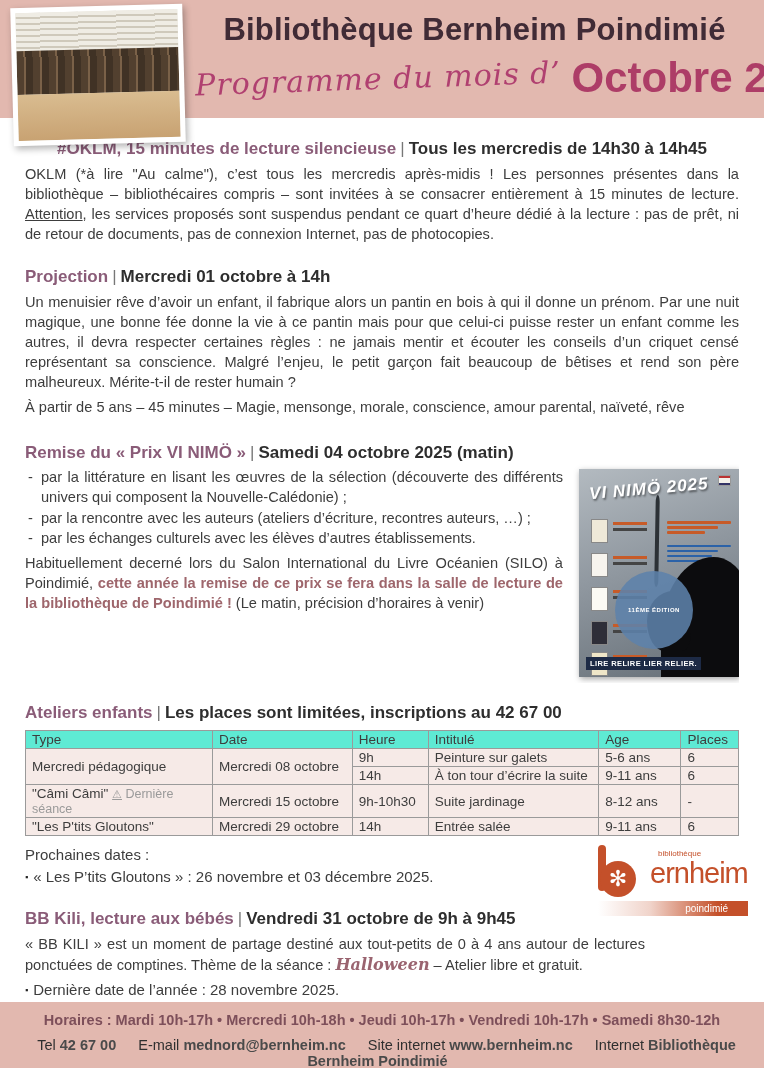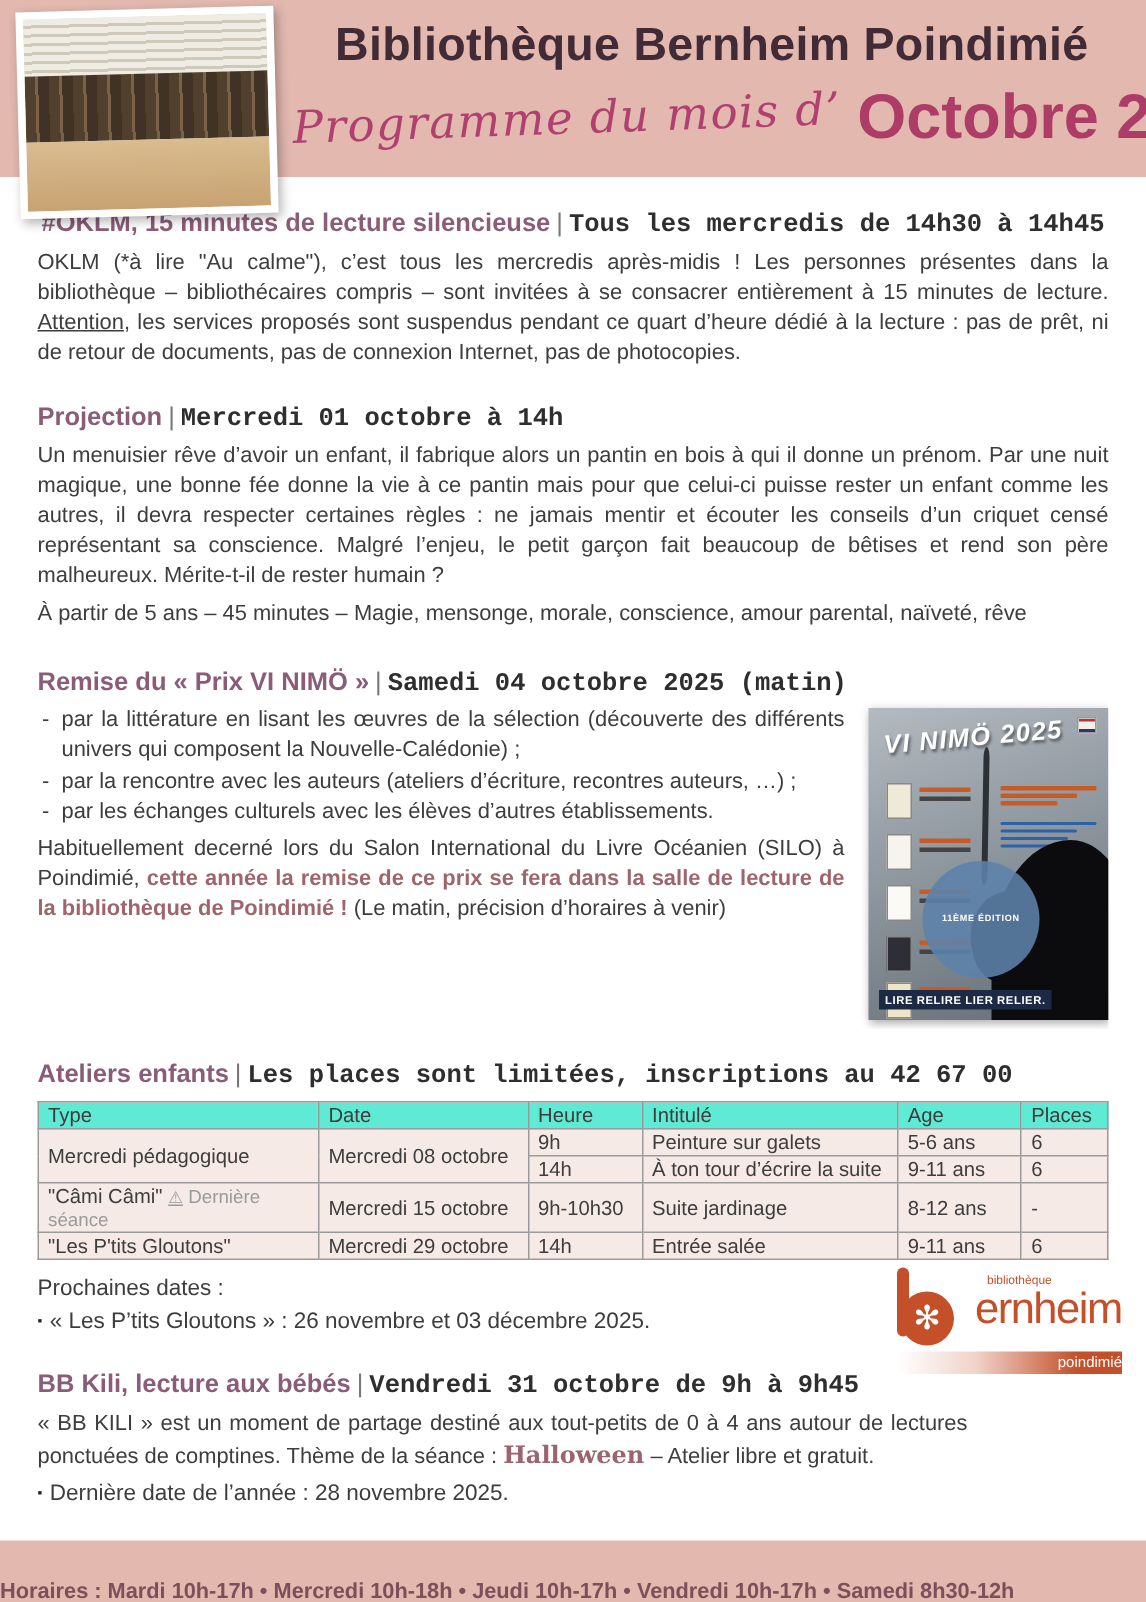--- a/index.html
+++ b/index.html
@@ -31,21 +31,21 @@
         background:linear-gradient(#d9bc90,#c8a272);}
   .ph-sculpture{position:absolute;left:-6px;top:-4px;bottom:-4px;width:40%;
         background:linear-gradient(100deg,#8a6843 10%,#a98softened 0),linear-gradient(100deg,#8a6843 20%,#a9855c 55%,#6b4e33 95%);
         border-radius:0 45% 40% 0/0 50% 50% 0;}
 
   
   .content{position:relative;padding:0 25px;}
   .h-sec{font-size:17px;font-weight:bold;margin-top:22px;}
   .h-sec .hl{color:var(--plum);}
   .h-sec .sep{color:#777;font-weight:normal;padding:0 4px;}
-  .h-sec .hr{color:#2e2e2e;font-family:Liberation Mono, monospace;}
+  .h-sec .hr{color:#2e2e2e;}
   .h-center{text-align:center;margin-top:37px;}
   p.body{font-size:14.6px;line-height:1.38;text-align:justify;margin-top:5px;color:#3d3d3d;}
   p.noj{text-align:left;}
   .und{text-decoration:underline;}
   .meta-line{font-size:14.6px;margin-top:2px;}
 
   
   .prix-wrap{overflow:hidden;}
   .poster{float:right;width:160px;height:208px;margin:6px 0 6px 16px;position:relative;
         background:linear-gradient(160deg,#b3bac0 0%,#8f979f 45%,#646d75 100%);
@@ -96,29 +96,29 @@
   .sq{font-size:9px;vertical-align:2px;margin-right:5px;color:#222;}
 
   
   .logo{position:absolute;right:16px;top:845px;width:150px;z-index:4;}
   .logo-main{position:relative;height:52px;}
   .logo-b-stem{position:absolute;left:0;top:0;width:8px;height:46px;background:var(--orange);border-radius:4px;}
   .logo-b-bowl{position:absolute;left:2px;top:16px;width:36px;height:36px;border-radius:50%;
         background:var(--orange);color:#fff;font-size:22px;display:flex;align-items:center;justify-content:center;}
   .logo-biblio{position:absolute;left:60px;top:4px;font-size:8px;color:var(--orange);}
   .logo-name{position:absolute;left:52px;top:12px;font-size:29px;color:var(--orange);letter-spacing:-1px;}
-  .logo-bar{margin-top:4px;height:15px;line-height:15px;text-align:right;padding-right:0;
+  .logo-bar{margin-top:4px;height:15px;line-height:15px;text-align:right;padding-right:20px;
         color:#fff;font-size:10px;
         background:linear-gradient(90deg,rgba(196,80,42,0) 0%,rgba(196,80,42,.25) 35%,var(--orange) 80%);}
 
-  .hallo{font-family:"DejaVu Serif",serif;font-weight:bold;color:#9a6470;font-size:16px;}
-
-  
-  .footer{position:absolute;left:0;bottom:0;width:100%;height:41px;background:var(--band);
-        padding-top:26px;}
+  .hallo{font-family:"DejaVu Serif",serif;font-style:italic;font-weight:bold;color:#9a6470;font-size:16px;}
+
+  
+  .footer{position:absolute;left:0;bottom:0;width:100%;height:66px;background:var(--band);
+        text-align:center;padding-top:10px;}
   .f-hours{font-size:14.5px;font-weight:bold;color:#7d4f5a;}
   .f-contact{font-size:14.5px;color:#2f2f2f;margin-top:9px;}
   .f-contact .seg{margin:0 9px;}
 </style>
 </head>
 <body>
 
 <div class="page">
 
   <div class="band"></div>

